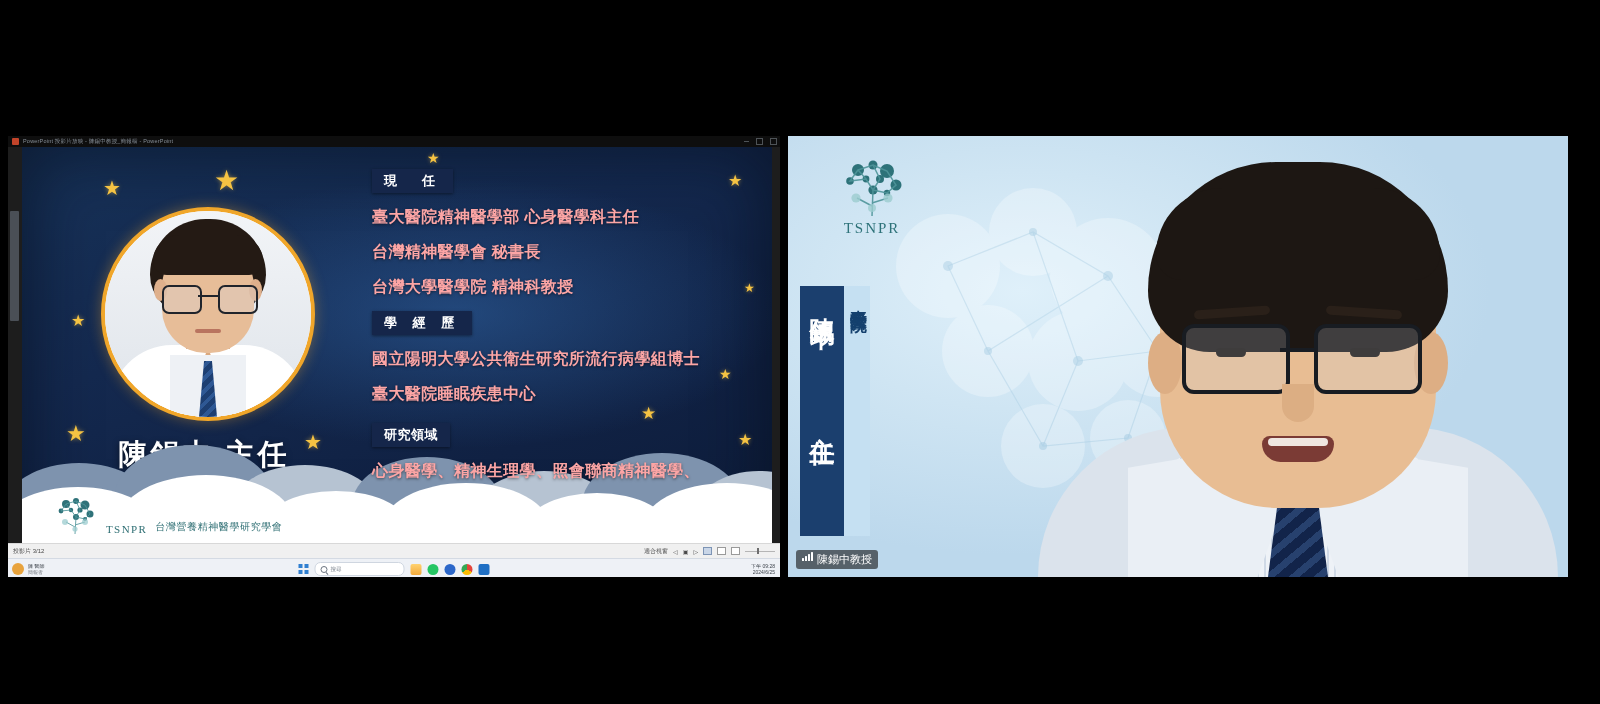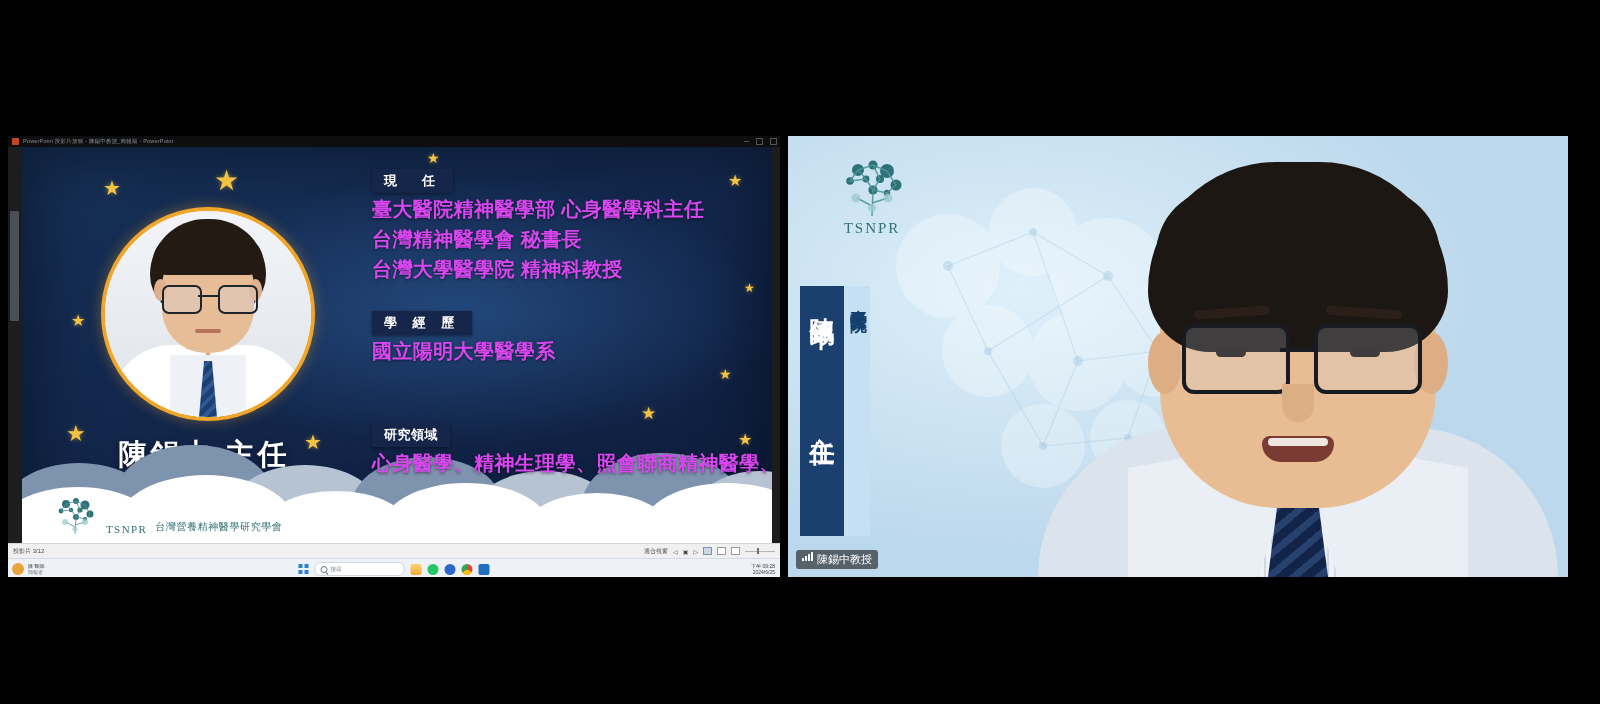--- a/index.html
+++ b/index.html
@@ -75,21 +75,21 @@
   .slide-tsnpr{position:absolute;left:30px;bottom:8px;display:flex;align-items:flex-end;gap:8px;}
   .tsnpr-mark{width:46px;height:40px;position:relative;}
   .tsnpr-label{font-family:"Liberation Serif",serif;font-size:11px;color:#2f6f74;letter-spacing:1.4px;}
   .tsnpr-cn{font-size:10px;color:#2f6f74;letter-spacing:.6px;padding-bottom:1px;}
 
   
   .sec{position:absolute;left:350px;}
   .sec-head{display:inline-block;background:#15264a;color:#fff;font-size:13px;font-weight:700;
     padding:3px 12px;letter-spacing:6px;box-shadow:0 1px 3px rgba(0,0,0,.45);}
   .sec-head.narrow{letter-spacing:.5px;}
-  .sec-line{color:#d946ef;font-size:20px;font-weight:700;letter-spacing:.4px;margin-top:3px;
+  .sec-line{color:#fca5a5;font-size:16px;font-weight:700;letter-spacing:.4px;margin-top:14px;
     text-shadow:0 1px 3px rgba(0,0,0,.55);white-space:nowrap;}
 
   
   .ppt-status{height:14px;background:#f0f0f0;border-top:1px solid #d8d8d8;display:flex;align-items:center;
     font-size:6px;color:#4a4a4a;padding:0 5px;justify-content:space-between;}
   .status-left{display:flex;gap:6px;align-items:center;}
   .status-right{display:flex;gap:5px;align-items:center;}
   .status-right .vbtn{width:7px;height:6px;border:.5px solid #9a9a9a;background:#fff;}
   .status-right .vbtn.active{background:#c9d6e8;border-color:#7d94b5;}
   .zoomtrack{width:30px;height:1px;background:#b5b5b5;position:relative;}
@@ -280,21 +280,22 @@
 
         <div class="sec" style="top:22px;">
           <div class="sec-head">現　任</div>
           <div class="sec-line">臺大醫院精神醫學部 心身醫學科主任</div>
           <div class="sec-line">台灣精神醫學會 秘書長</div>
           <div class="sec-line">台灣大學醫學院 精神科教授</div>
         </div>
 
         <div class="sec" style="top:164px;">
           <div class="sec-head">學 經 歷</div>
-          <div class="sec-line">國立陽明大學醫學系</div>
+          <div class="sec-line">國立陽明大學公共衛生研究所流行病學組博士</div>
+          <div class="sec-line">臺大醫院睡眠疾患中心</div>
         </div>
 
         <div class="sec" style="top:276px;">
           <div class="sec-head narrow">研究領域</div>
           <div class="sec-line">心身醫學、精神生理學、照會聯商精神醫學、</div>
         </div>
       </div>
       <div class="ppt-rightgap"></div>
     </div>
 

